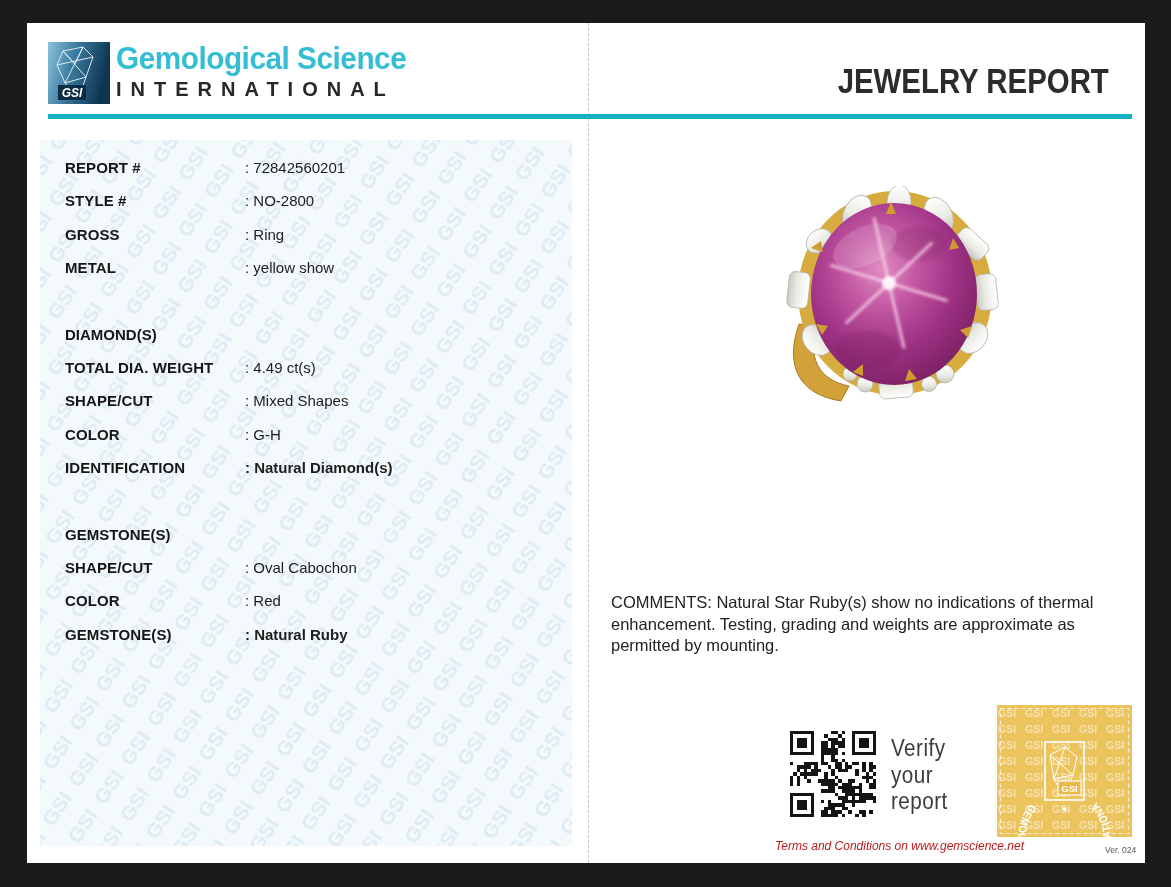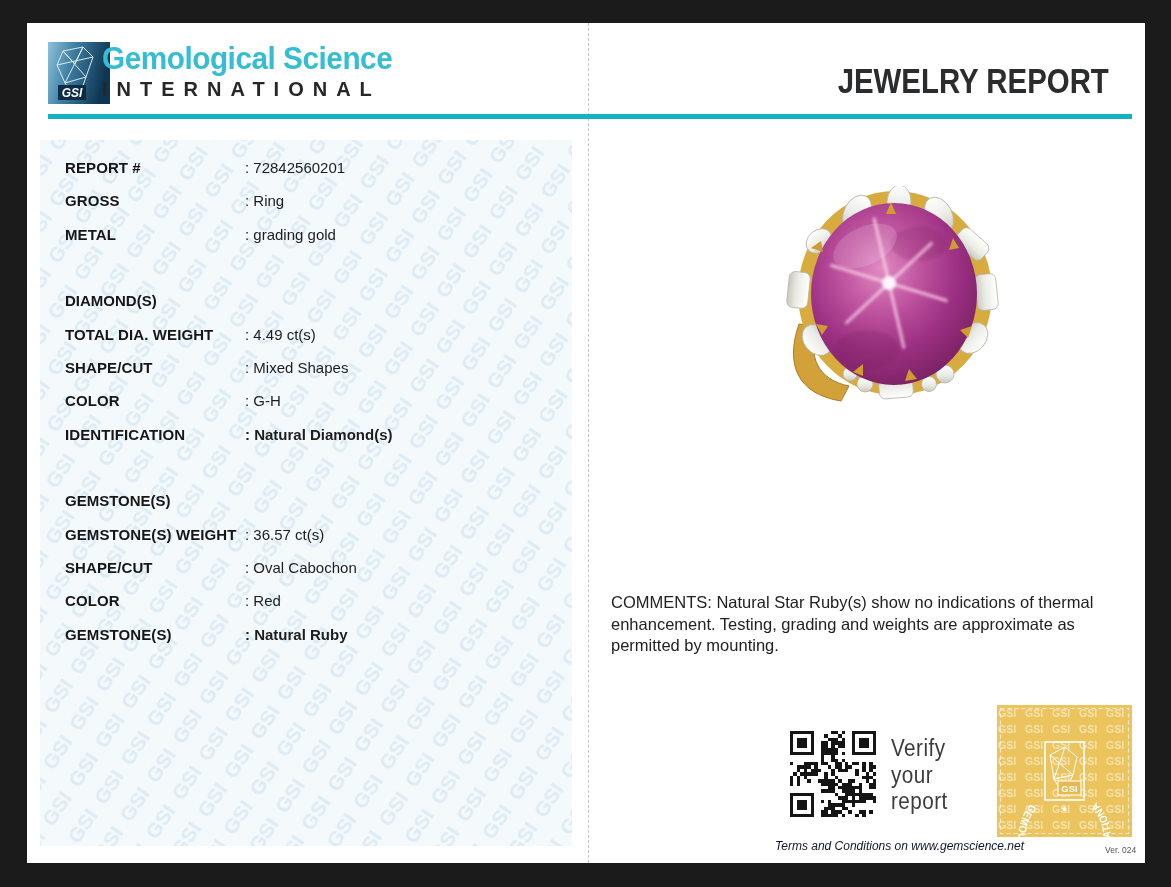--- a/index.html
+++ b/index.html
@@ -14,21 +14,21 @@
   .card {
     position:absolute; left:27px; top:23px; width:1118px; height:840px;
     background:#ffffff;
   }
   .divider {
     position:absolute; left:561px; top:0; height:840px; width:0;
     border-left:1px dashed #c3c6c9;
   }
   
   .brand-logo { position:absolute; left:21px; top:19px; width:62px; height:62px; }
-  .brand-text { position:absolute; left:75px; top:20px; }
+  .brand-text { position:absolute; left:89px; top:20px; }
   .brand-line1 {
     color:#35bdd3; font-weight:bold; font-size:31px; line-height:32px;
     transform:scaleX(.96); transform-origin:left;
     letter-spacing:-0.5px; white-space:nowrap;
   }
   .brand-line2 {
     color:#272727; font-weight:600; font-size:20px; line-height:22px;
     letter-spacing:9px; margin-top:3px; white-space:nowrap;
   }
   .accent-rule { position:absolute; left:21px; top:91px; width:1084px; height:5px; }
@@ -57,21 +57,21 @@
   }
   .qr-box { position:absolute; left:763px; top:708px; width:86px; height:86px; }
   .verify-text {
     position:absolute; left:864px; top:712px;
     font-size:23px; line-height:26.5px; color:#3c3c3c;
     transform:scaleX(.9); transform-origin:left; letter-spacing:0.5px;
   }
   .seal { position:absolute; left:970px; top:682px; width:135px; height:132px; }
   .terms {
     position:absolute; left:748px; top:816px;
-    font-size:12px; font-style:italic; color:#0f172a;
+    font-size:12px; font-style:italic; color:#b91c1c;
   }
   .version { position:absolute; left:1078px; top:822px; font-size:8.5px; color:#555; }
 </style>
 </head>
 <body>
 
 <div class="page">
   <div class="card">
 
     <div class="divider"></div>
@@ -115,26 +115,30 @@
         <rect width="532" height="706" fill="#f4f9fc"></rect>
         <rect width="532" height="706" fill="url(#wmp)" opacity="0.85"></rect>
       </svg>
       <div class="fields">
           <div class="wm-section">
             <div class="wm-row">
               <div class="wm-label">REPORT #</div>
               <div class="wm-value">: 72842560201</div>
             </div>
             <div class="wm-row">
+              <div class="wm-label">STYLE #</div>
+              <div class="wm-value">: NO-2800</div>
+            </div>
+            <div class="wm-row">
               <div class="wm-label">GROSS</div>
               <div class="wm-value">: Ring</div>
             </div>
             <div class="wm-row">
               <div class="wm-label">METAL</div>
-              <div class="wm-value">: grading gold</div>
+              <div class="wm-value">: yellow show</div>
             </div>
           </div>
           <div class="wm-section">
             <div class="wm-row wm-title">DIAMOND(S)</div>
             <div class="wm-row">
               <div class="wm-label">TOTAL DIA. WEIGHT</div>
               <div class="wm-value">: 4.49 ct(s)</div>
             </div>
             <div class="wm-row">
               <div class="wm-label">SHAPE/CUT</div>
@@ -144,24 +148,20 @@
               <div class="wm-label">COLOR</div>
               <div class="wm-value">: G-H</div>
             </div>
             <div class="wm-row">
               <div class="wm-label">IDENTIFICATION</div>
               <div class="wm-value bold">: Natural Diamond(s)</div>
             </div>
           </div>
           <div class="wm-section">
             <div class="wm-row wm-title">GEMSTONE(S)</div>
-            <div class="wm-row">
-              <div class="wm-label">GEMSTONE(S) WEIGHT</div>
-              <div class="wm-value">: 36.57 ct(s)</div>
-            </div>
             <div class="wm-row">
               <div class="wm-label">SHAPE/CUT</div>
               <div class="wm-value">: Oval Cabochon</div>
             </div>
             <div class="wm-row">
               <div class="wm-label">COLOR</div>
               <div class="wm-value">: Red</div>
             </div>
             <div class="wm-row">
               <div class="wm-label">GEMSTONE(S)</div>

